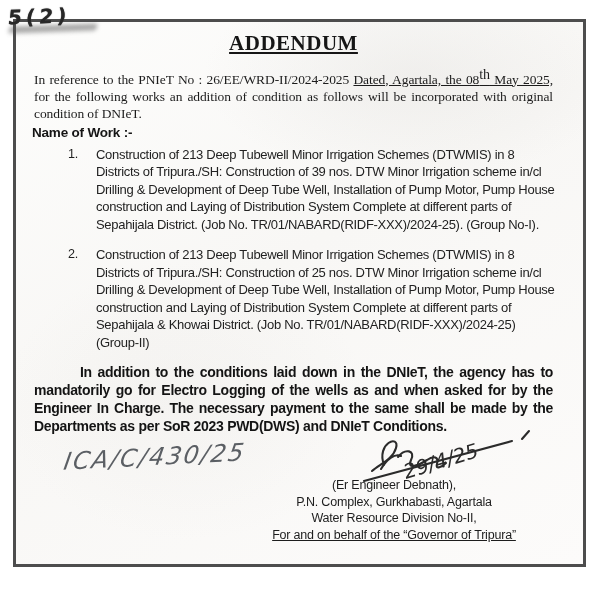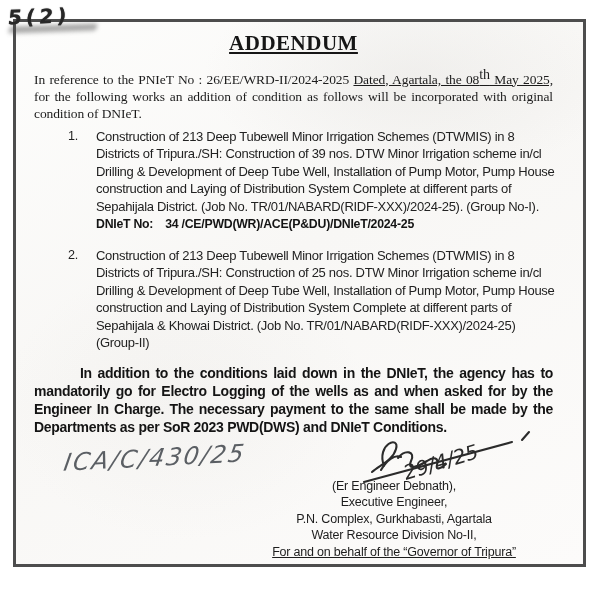--- a/index.html
+++ b/index.html
@@ -126,28 +126,26 @@
     <span class="cm-smudge"></span>
   </div>
 
   <div class="frame">
     <div class="content">
 
       <div class="title">ADDENDUM</div>
 
       <p class="intro"><span>In reference to the PNIeT No :  26/EE/WRD-II/2024-2025 </span><span class="dated"><span>Dated, Agartala, the 08</span><sup>th</sup><span> May 2025,</span></span><span> for the following works an addition of condition as follows will be incorporated with original condition of DNIeT.</span></p>
 
+      <div class="now">Name of Work :-</div>
 
       <div class="work">
         <span class="num">1.</span>
         <div class="wbody">
           <div class="desc">Construction of 213  Deep Tubewell Minor Irrigation Schemes (DTWMIS) in 8 Districts of Tripura./SH: Construction of 39 nos. DTW Minor Irrigation scheme in/cl Drilling &amp; Development of Deep Tube Well, Installation of Pump Motor, Pump House construction and Laying of Distribution System Complete at different parts of Sepahijala District. (Job No. TR/01/NABARD(RIDF-XXX)/2024-25). (Group No-I).</div>
-          <div class="dniet">
-            <span class="dl">DNIeT No:</span><span class="dv">34 /CE/PWD(WR)/ACE(P&amp;DU)/DNIeT/2024-25</span>
-          </div>
         </div>
       </div>
 
       <div class="work second">
         <span class="num">2.</span>
         <div class="wbody">
           <div class="desc">Construction of 213  Deep Tubewell Minor Irrigation Schemes (DTWMIS) in 8 Districts of Tripura./SH: Construction of 25 nos. DTW Minor Irrigation scheme in/cl Drilling &amp; Development of Deep Tube Well, Installation of Pump Motor, Pump House construction and Laying of Distribution System Complete at different parts of Sepahijala  &amp; Khowai District. (Job No. TR/01/NABARD(RIDF-XXX)/2024-25) (Group-II)</div>
         </div>
       </div>
 
@@ -159,21 +157,20 @@
           <svg class="sig-scribble" width="185" height="58" viewBox="0 0 185 58">
             <g fill="none" stroke="#2b2b2b" stroke-width="2.1" stroke-linecap="round">
               <path d="M30,36 C22,14 46,5 42,19 C39,30 26,35 18,42 M27,40 C33,30 41,24 47,27"></path>
               <path d="M44,28 c7,-9 18,-7 13,3 c-4,9 5,7 16,0 c7,-5 12,-3 10,4 c-2,6 5,3 9,-1"></path>
               <path d="M10,52 L158,12"></path>
               <path d="M168,10 l7,-8"></path>
             </g>
             <text x="52" y="50" transform="rotate(-17 52 50)" font-family="DejaVu Sans, sans-serif" font-style="italic" font-size="20" fill="#2b2b2b">29/4/25</text>
           </svg>
           <div class="sline">(Er Engineer Debnath),</div>
-          <div class="sline">Executive Engineer,</div>
           <div class="sline">P.N. Complex, Gurkhabasti, Agartala</div>
           <div class="sline">Water Resource Division No-II,</div>
           <div class="sline behalf">For and on behalf of the “Governor of Tripura”</div>
         </div>
       </div>
 
     </div>
   </div>
 </div>
 

